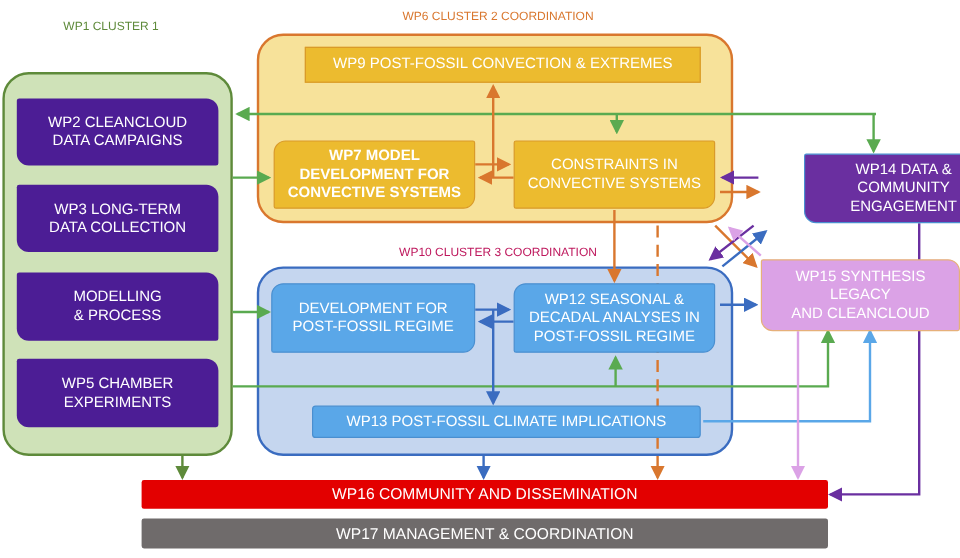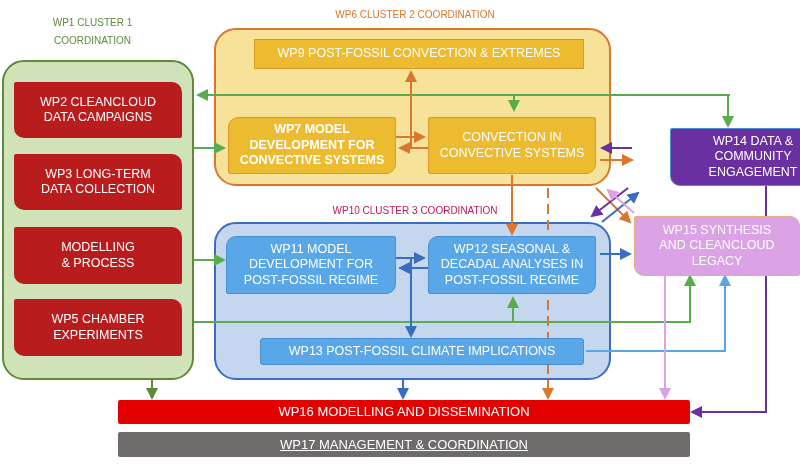--- a/index.html
+++ b/index.html
@@ -5,35 +5,34 @@
   html, body { margin:0; padding:0; background:#ffffff; }
   body { width:800px; height:465px; position:relative; overflow:hidden;
          font-family:"Liberation Sans", sans-serif; }
   .abs { position:absolute; box-sizing:border-box; }
   .cluster-title { position:absolute; font-size:10px; text-align:center; line-height:18px; }
   .box { position:absolute; box-sizing:border-box; display:flex; align-items:center; justify-content:center;
          text-align:center; color:#fff; font-size:12.5px; line-height:15.5px; padding:2px 8px; }
   .c1 { background:#cfe2b8; border:2.5px solid #5e8a3a; border-radius:22px; }
   .c2 { background:#f7e29a; border:2.5px solid #d9772e; border-radius:22px; }
   .c3 { background:#c5d6ef; border:2.5px solid #3a6cc0; border-radius:22px; }
-  .g { background:#b91c1c; border-radius:2px 10px 2px 10px; }
+  .g { background:#4c1d95; border-radius:2px 10px 2px 10px; }
   .o { background:#ecbb2f; border:1px solid #d99a2a; }
   .b { background:#5aa7e8; border:1px solid #4a8fd0; }
   .p { background:#6a2fa0; border:1px solid #4a8fd0; border-radius:2px 10px 2px 10px; }
   .l { background:#dba2e6; border:1px solid #e6b07a; border-radius:2px 10px 2px 10px; }
   .r { background:#e30000; border-radius:2px; font-size:13px; }
-  .gr { background:#6f6b6b; border-radius:2px; font-size:13px;text-decoration:underline; }
+  .gr { background:#6f6b6b; border-radius:2px; font-size:13px; }
   svg#arrows { position:absolute; left:0; top:0; }
 </style>
 </head>
 <body>
 
 <div class="cluster-title" style="left:0;top:14px;width:185px;color:#5e8a3a;">
   <div>WP1 CLUSTER 1</div>
-  <div>COORDINATION</div>
 </div>
 <div class="abs c1" style="left:2px;top:60px;width:192px;height:320px;"></div>
 
 <div class="cluster-title" style="left:215px;top:6px;width:400px;color:#d9772e;">WP6 CLUSTER 2 COORDINATION</div>
 <div class="abs c2" style="left:214px;top:28px;width:397px;height:158px;"></div>
 
 <div class="cluster-title" style="left:215px;top:202px;width:400px;color:#be185d;">WP10 CLUSTER 3 COORDINATION</div>
 <div class="abs c3" style="left:214px;top:222px;width:397px;height:158px;"></div>
 
 <svg id="arrows" width="800" height="465">
@@ -134,28 +133,27 @@
 <div class="box o" style="left:254px;top:39px;width:330px;height:30px;">WP9 POST-FOSSIL CONVECTION &amp; EXTREMES</div>
 <div class="box o" style="left:228px;top:117px;width:168px;height:57px;border-radius:10px 2px 10px 2px;font-weight:bold;">
   <div>
       <div>WP7 MODEL</div>
       <div>DEVELOPMENT FOR</div>
       <div>CONVECTIVE SYSTEMS</div>
     </div>
 </div>
 <div class="box o" style="left:428px;top:117px;width:168px;height:57px;border-radius:2px 2px 10px 2px;">
   <div>
-      <div>CONVECTION IN</div>
+      <div>CONSTRAINTS IN</div>
       <div>CONVECTIVE SYSTEMS</div>
     </div>
 </div>
 
 <div class="box b" style="left:226px;top:236px;width:170px;height:58px;border-radius:10px 2px 10px 2px;">
   <div>
-      <div>WP11 MODEL</div>
       <div>DEVELOPMENT FOR</div>
       <div>POST-FOSSIL REGIME</div>
     </div>
 </div>
 <div class="box b" style="left:428px;top:236px;width:168px;height:58px;border-radius:10px 2px 10px 2px;">
   <div>
       <div>WP12 SEASONAL &amp;</div>
       <div>DECADAL ANALYSES IN</div>
       <div>POST-FOSSIL REGIME</div>
     </div>
@@ -165,19 +163,19 @@
 <div class="box p" style="left:670px;top:128px;width:166px;height:58px;">
   <div>
       <div>WP14 DATA &amp;</div>
       <div>COMMUNITY</div>
       <div>ENGAGEMENT</div>
     </div>
 </div>
 <div class="box l" style="left:634px;top:216px;width:166px;height:60px;">
   <div>
       <div>WP15 SYNTHESIS</div>
+      <div>LEGACY</div>
       <div>AND CLEANCLOUD</div>
-      <div>LEGACY</div>
     </div>
 </div>
 
-<div class="box r" style="left:118px;top:400px;width:572px;height:24px;">WP16 MODELLING AND DISSEMINATION</div>
+<div class="box r" style="left:118px;top:400px;width:572px;height:24px;">WP16 COMMUNITY AND DISSEMINATION</div>
 <div class="box gr" style="left:118px;top:432px;width:572px;height:25px;">WP17 MANAGEMENT &amp; COORDINATION</div>
 
 </body></html>

